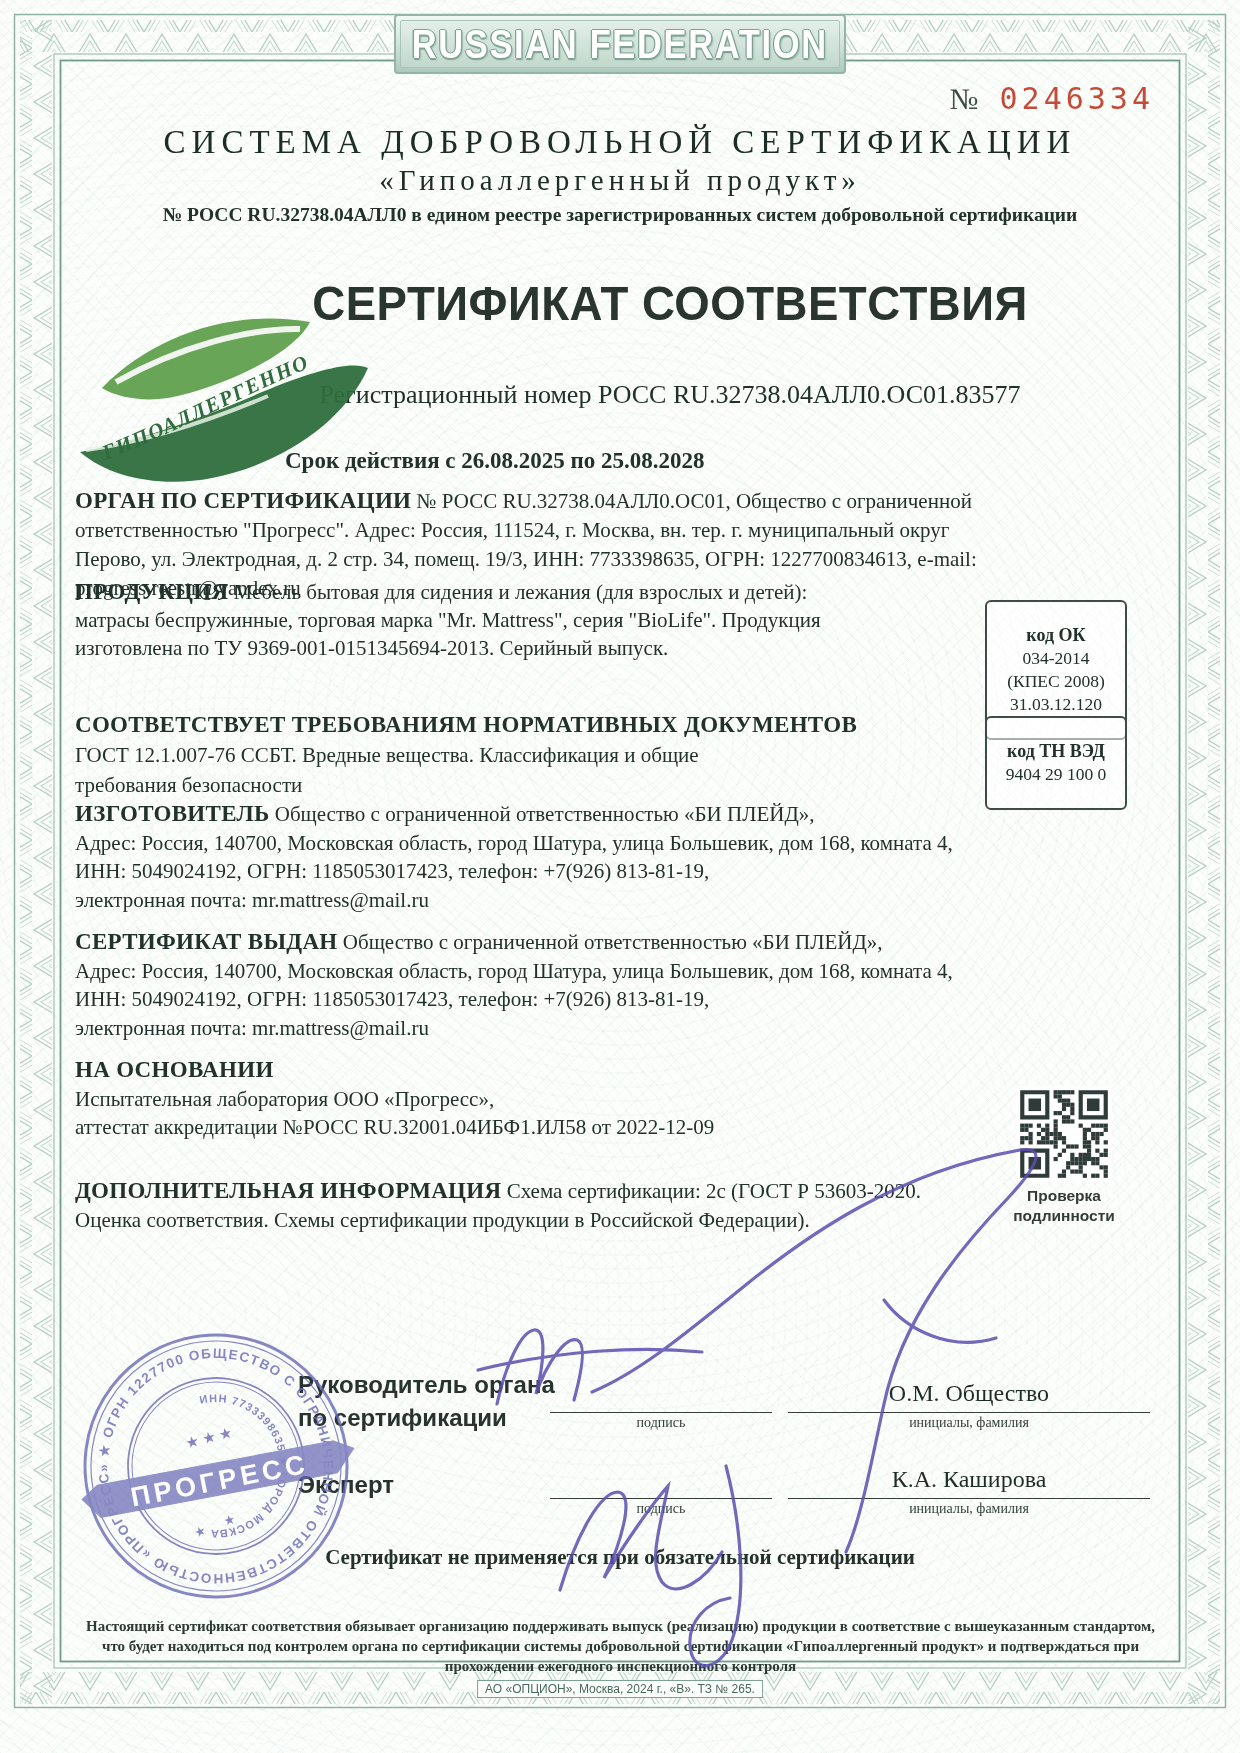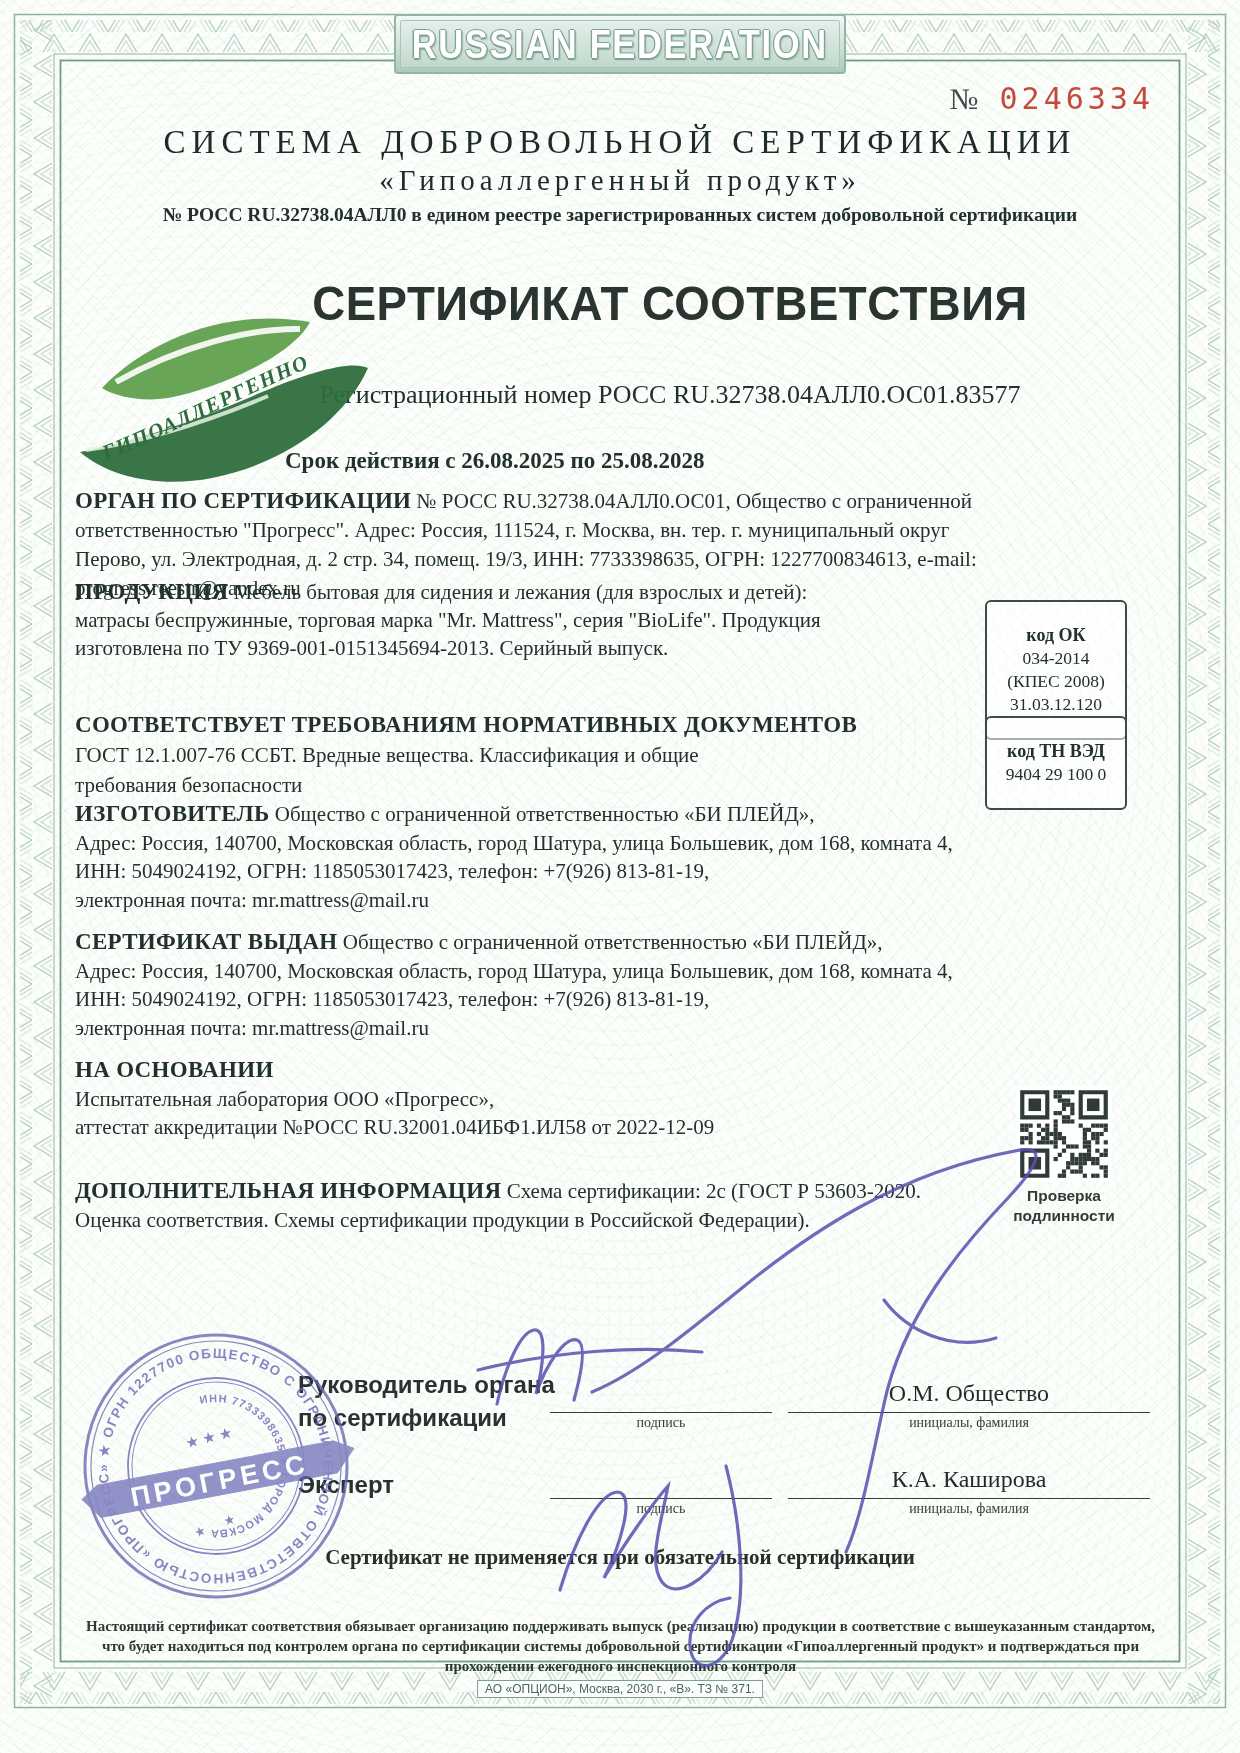--- a/index.html
+++ b/index.html
@@ -415,15 +415,15 @@
       <path d="M478,1370 C560,1350 640,1346 702,1352"></path>
       <path d="M592,1392 C640,1372 690,1330 742,1288 C806,1236 896,1172 1020,1150 C1048,1146 1036,1168 1008,1198 C960,1248 902,1318 884,1404 C872,1458 862,1516 846,1552"></path>
       <path d="M884,1300 C906,1330 950,1352 996,1338"></path>
       <path d="M560,1590 C576,1536 600,1492 618,1492 C636,1494 620,1546 604,1578 C624,1544 652,1504 668,1486 C660,1528 648,1562 662,1582 C676,1600 706,1580 722,1552"></path>
       <path d="M726,1466 C740,1520 748,1594 732,1640 C720,1672 692,1674 690,1646 C688,1622 706,1602 730,1598"></path>
     </g>
   </svg>
 
   <div class="abs not-mandatory">Сертификат не применяется при обязательной сертификации</div>
   <div class="abs fine-print">Настоящий сертификат соответствия обязывает организацию поддерживать выпуск (реализацию) продукции в соответствие с вышеуказанным стандартом, что будет находиться под контролем органа по сертификации системы добровольной сертификации «Гипоаллергенный продукт» и подтверждаться при прохождении ежегодного инспекционного контроля</div>
-  <div class="abs imprint">АО «ОПЦИОН», Москва, 2030 г., «В». ТЗ № 371.</div>
+  <div class="abs imprint">АО «ОПЦИОН», Москва, 2024 г., «В». ТЗ № 265.</div>
 
 </div>
 
 </body></html>

